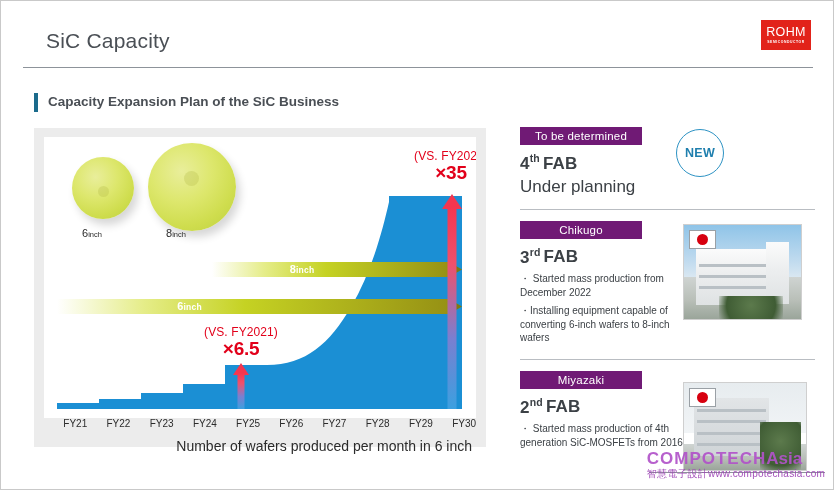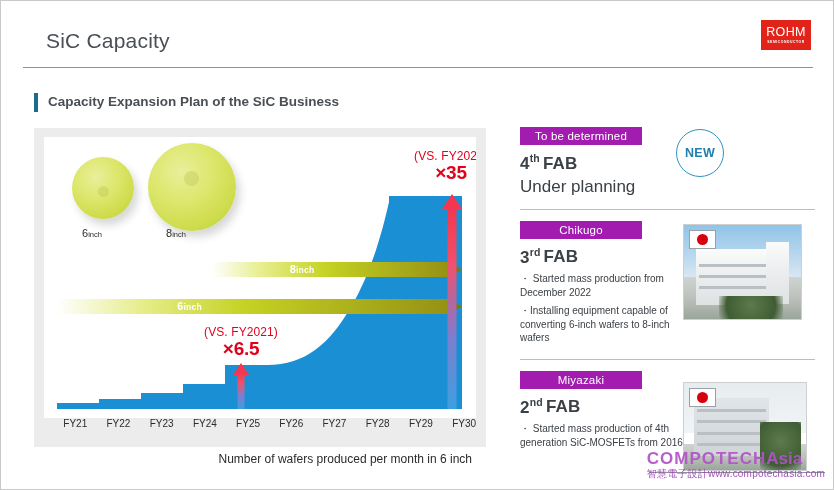--- a/index.html
+++ b/index.html
@@ -201,39 +201,39 @@
     display: flex;
   }
   #x-axis .tick {
     flex: 1;
     text-align: right;
     font-size: 10px;
     color: #2b2b2b;
   }
   #chart-caption {
     position: absolute;
-    right: 14px; top: 324px;
-    font-size: 12px;
+    right: 14px; top: 310px;
+    font-size: 14px;
     color: #2b2b2b;
   }
 
   
   #fab-column {
     position: absolute;
     left: 519px; top: 125px;
     width: 295px; height: 320px;
   }
   .fab-block { position: relative; }
   .fab-divider { height: 1px; background: #b9bdc2; margin: 7px 0 0 0; }
 
   .fab-badge {
     display: inline-block;
     min-width: 122px;
     padding: 3px 14px;
-    background: #a21caf;
+    background: #701a75;
     color: #ffffff;
     font-size: 11.5px;
     text-align: center;
     letter-spacing: .2px;
   }
   .fab-name {
     font-size: 17px;
     font-weight: bold;
     color: #3c4146;
     margin-top: 7px;

